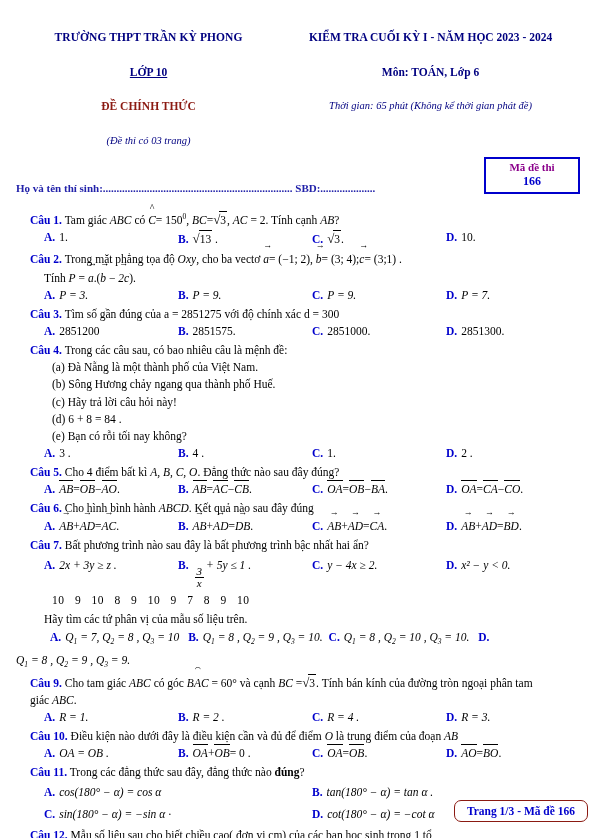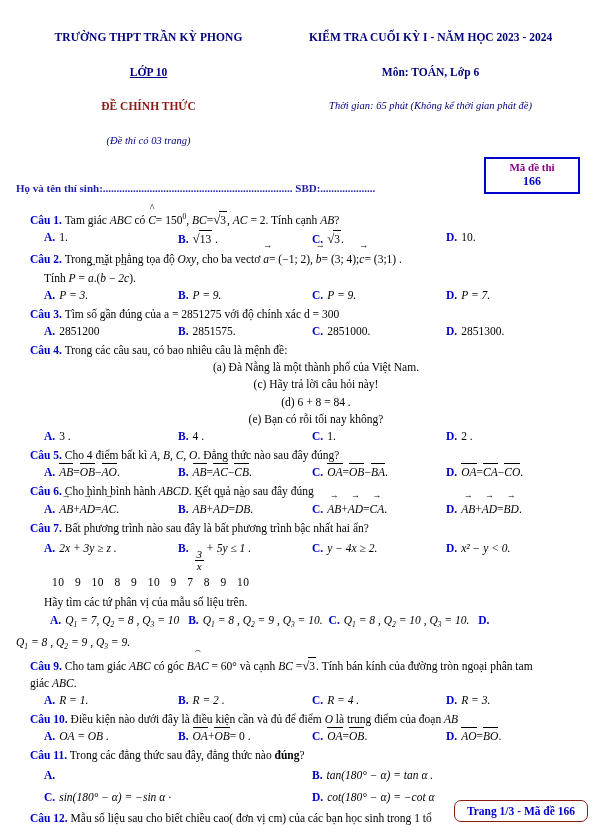--- a/index.html
+++ b/index.html
@@ -37,21 +37,21 @@
     margin-left:6px; flex:0 0 auto;
   }
   .made-t { color:#8b008b; font-weight:bold; font-size:11px; }
   .made-n { color:#0000cc; font-weight:bold; font-size:12px; }
 
   
   .qlist { margin-top:16px; }
   .q { margin-bottom:1px; }
   .qtext { line-height:1.48; text-indent:0; padding-left:14px; }
   .qlabel { color:#0000cc; font-weight:bold; }
-  .sub { padding-left:36px; line-height:1.5;text-align:center; }
+  .sub { padding-left:36px; line-height:1.5; }
   .subind { padding-left:28px; line-height:1.6; }
 
   
   .opts { display:flex; padding-left:28px; line-height:1.55; }
   .opt { display:flex; align-items:baseline; }
   .opts4 .opt { width:25%; }
   .opts2 .opt { width:50%; }
   .olet { color:#0000cc; font-weight:bold; margin-right:4px; white-space:nowrap; }
   .obody { white-space:nowrap; }
   .optflow { padding-left:28px; line-height:1.7; }
@@ -212,20 +212,21 @@
           </div>
       </div>
     </div>
 
     <div class="q">
       <div class="qtext">
         <span class="qlabel">Câu 4.</span>
         <span>Trong các câu sau, có bao nhiêu câu là mệnh đề:</span>
       </div>
       <div class="sub">(a) Đà Nẵng là một thành phố của Việt Nam.</div>
+      <div class="sub">(b) Sông Hương chảy ngang qua thành phố Huế.</div>
       <div class="sub">(c) Hãy trả lời câu hỏi này!</div>
       <div class="sub">(d) 6 + 8 = 84 .</div>
       <div class="sub">(e) Bạn có rỗi tối nay không?</div>
       <div class="opts opts4">
         <div class="opt">
             <span class="olet">A.</span>
             <span class="obody">3 .</span>
           </div>
         <div class="opt">
             <span class="olet">B.</span>
@@ -398,20 +399,21 @@
 
     <div class="q">
       <div class="qtext">
         <span class="qlabel">Câu 11.</span>
         <span>Trong các đẳng thức sau đây, đẳng thức nào</span>
         <b>đúng</b><span>?</span>
       </div>
       <div class="opts opts2" style="line-height:1.95;">
         <div class="opt">
             <span class="olet">A.</span>
+            <span class="obody mi">cos(180° − α) = cos α</span>
           </div>
         <div class="opt">
             <span class="olet">B.</span>
             <span class="obody mi">tan(180° − α) = tan α .</span>
           </div>
       </div>
       <div class="opts opts2" style="line-height:1.95;">
         <div class="opt">
             <span class="olet">C.</span>
             <span class="obody mi">sin(180° − α) = −sin α ·</span>

